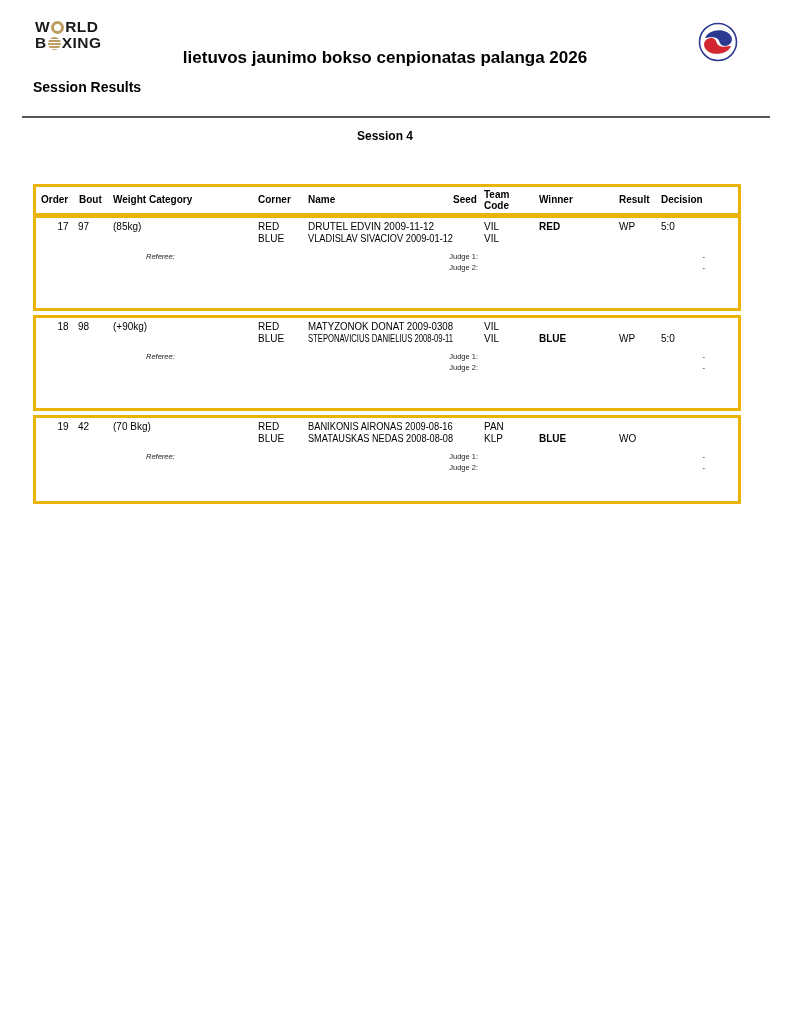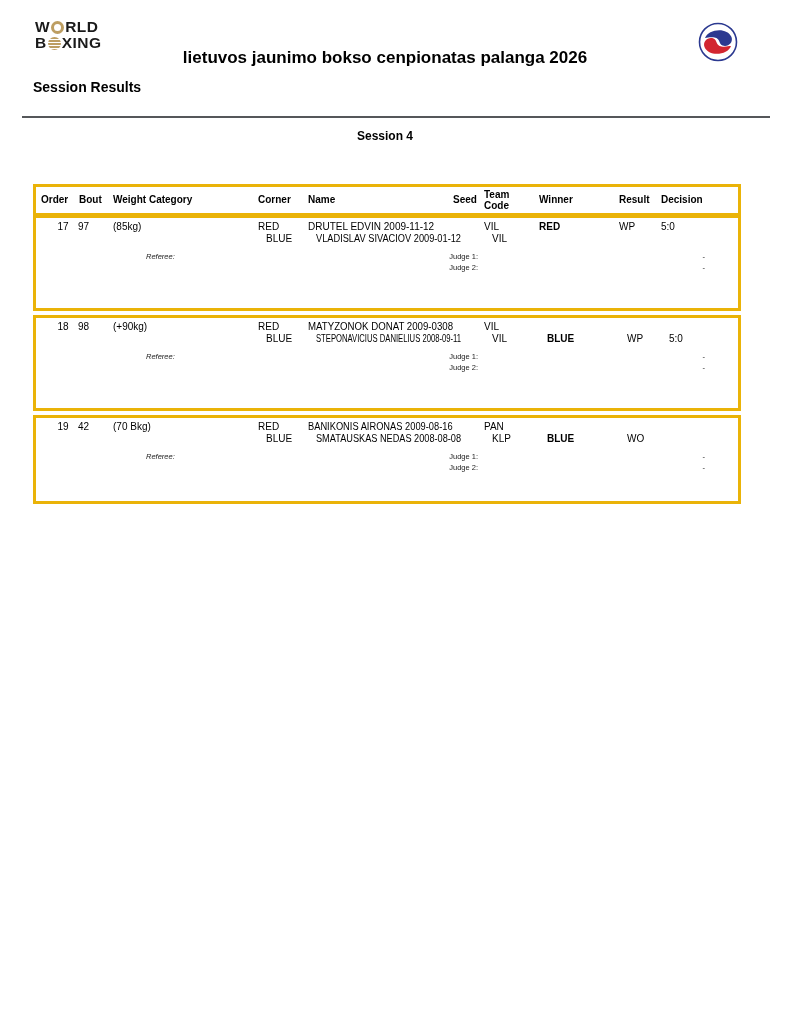--- a/index.html
+++ b/index.html
@@ -38,21 +38,21 @@
   .c-weight{left:77px;}
   .c-corner{left:222px;}
   .c-name{left:272px;width:150px;overflow:visible;}
   .c-seed{left:417px;}
   .c-team{left:448px;}
   .c-winner{left:503px;}
   .v-winner{left:503px;font-weight:bold;}
   .c-result{left:583px;}
   .c-decision{left:625px;}
   .row-1{top:3px;}
-  .row-2{top:15px;margin-left:8px;}
+  .row-2{top:15px;}
   .fit{display:inline-block;white-space:nowrap;}
   .official{position:absolute;font-size:7.5px;line-height:11px;white-space:nowrap;color:#1c1c1c;}
   .lab-referee{left:110px;width:102px;text-align:left;top:33px;font-style:italic;}
   .lab-judge1{left:340px;width:102px;text-align:right;top:33px;}
   .lab-judge2{left:340px;width:102px;text-align:right;top:44px;}
   .mark-judge1{left:610px;width:59px;text-align:right;top:33px;}
   .mark-judge2{left:610px;width:59px;text-align:right;top:44px;}
 </style>
 </head>
 <body>

